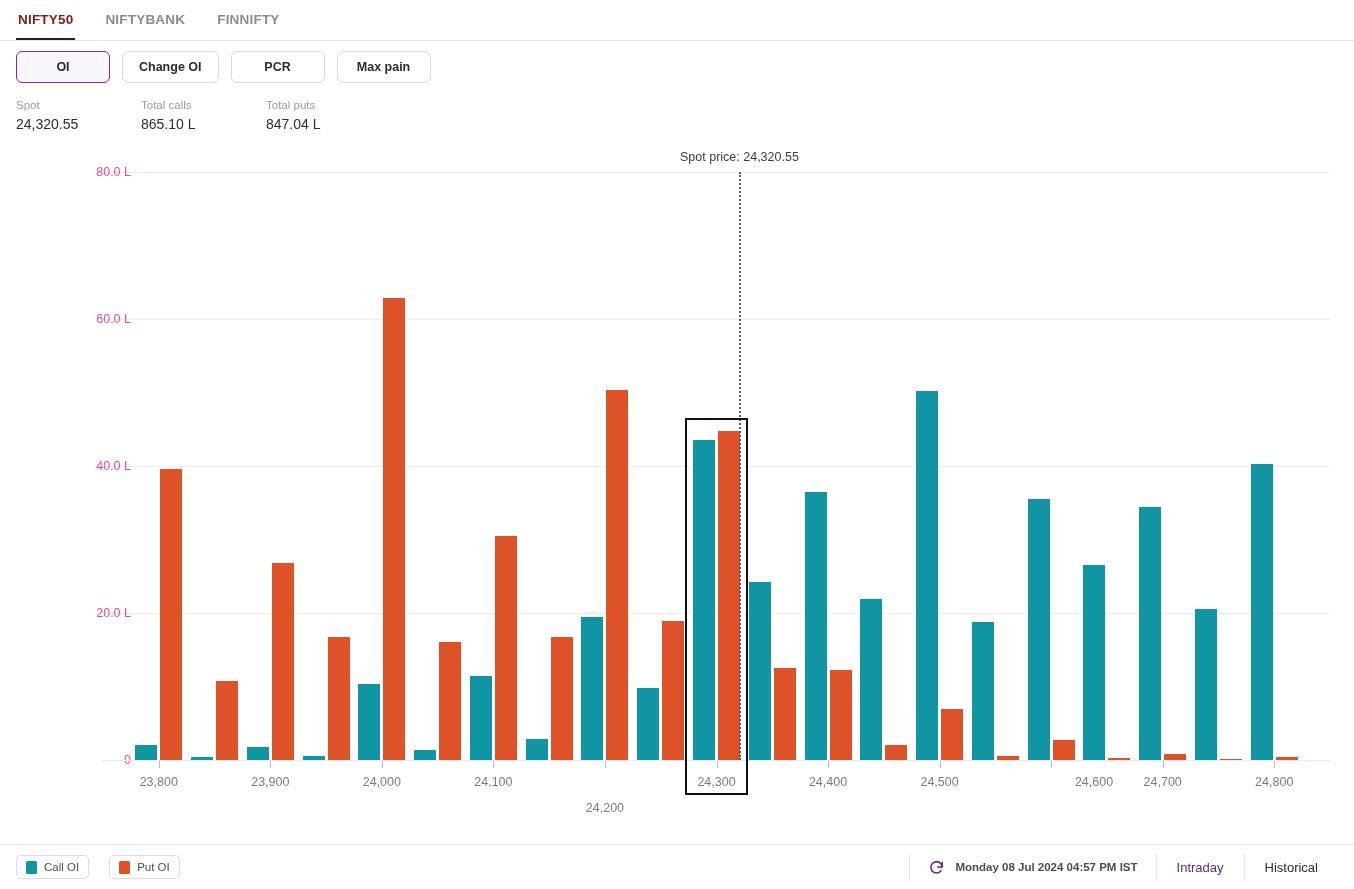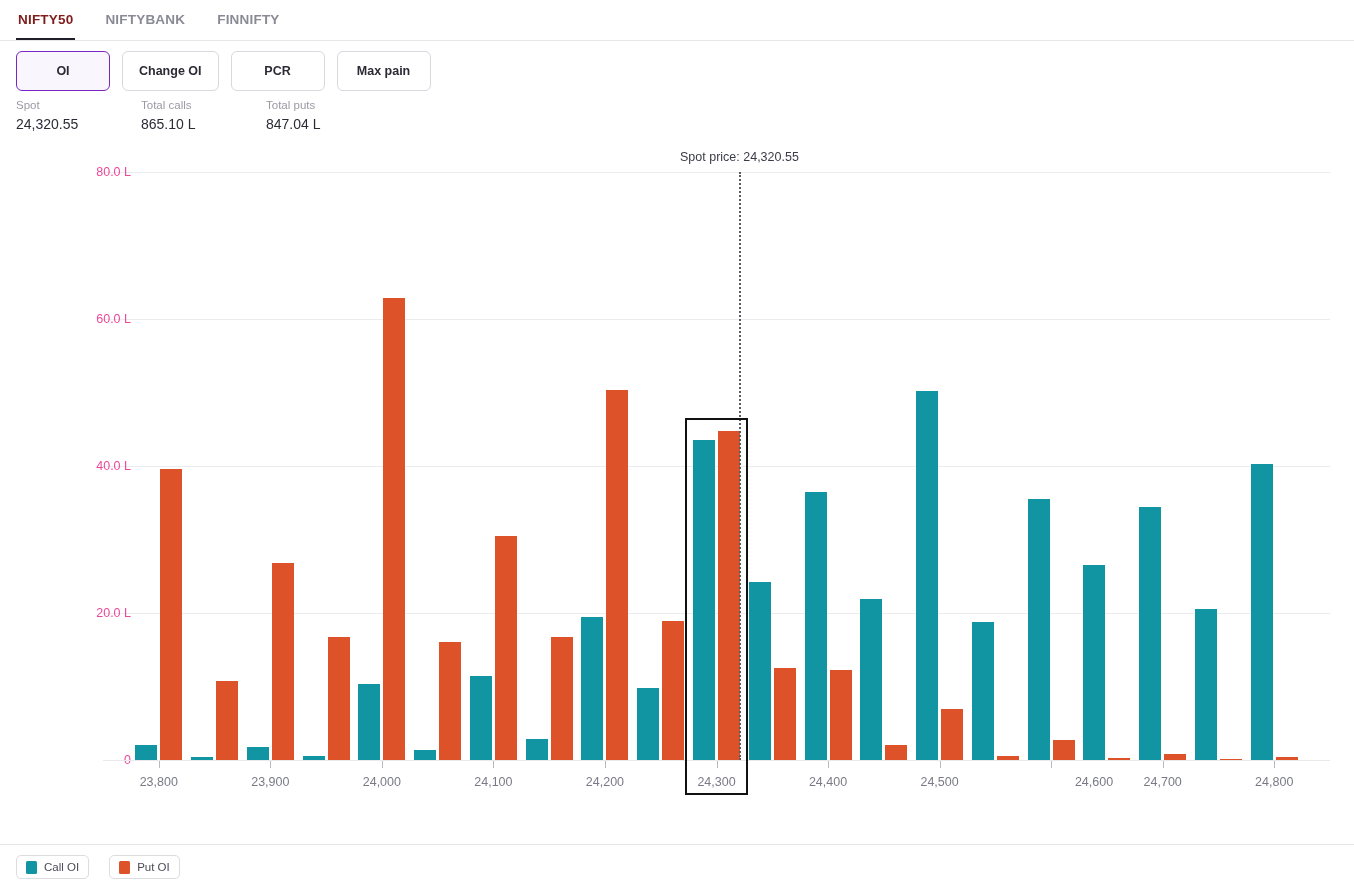--- a/index.html
+++ b/index.html
@@ -36,21 +36,21 @@
   
   .toolbar {
     position: relative;
     height: 48px;
     padding: 10px 16px 0 16px;
     display: flex;
     align-items: flex-start;
     gap: 12px;
   }
   .seg {
-    height: 40px;
+    height: 32px;
     min-width: 94px;
     padding: 0 16px;
     border-radius: 6px;
     border: 1px solid #d8d8de;
     background: #ffffff;
     font-size: 12.5px;
     font-weight: 700;
     color: #2b2b36;
     display: flex; align-items: center; justify-content: center;
     cursor: pointer;
@@ -296,21 +296,21 @@
       <div class="bar put" style="height: 2.94px; width: 22px; background: rgb(221, 82, 40); left: 1172.73px;"></div>
       <div class="xtick" style="left: 55.7727px; top: 589px;"></div>
       <div class="xlabel" style="left: 55.7727px; top: 603px; text-align: center;">23,800</div>
       <div class="xtick" style="left: 167.318px; top: 589px;"></div>
       <div class="xlabel" style="left: 167.318px; top: 603px;">23,900</div>
       <div class="xtick" style="left: 278.864px; top: 589px;"></div>
       <div class="xlabel" style="left: 278.864px; top: 603px;">24,000</div>
       <div class="xtick" style="left: 390.409px; top: 589px;"></div>
       <div class="xlabel" style="left: 390.409px; top: 603px;">24,100</div>
       <div class="xtick" style="left: 501.955px; top: 589px;"></div>
-      <div class="xlabel" style="left: 501.955px; top: 603px;">24,200</div>
+      <div class="xlabel" style="left: 501.955px; top: 629px;">24,200</div>
       <div class="xtick" style="left: 613.5px; top: 589px;"></div>
       <div class="xlabel" style="left: 613.5px; top: 603px;">24,300</div>
       <div class="xtick" style="left: 725.045px; top: 589px;"></div>
       <div class="xlabel" style="left: 725.045px; top: 603px;">24,400</div>
       <div class="xtick" style="left: 836.591px; top: 589px;"></div>
       <div class="xlabel" style="left: 836.591px; top: 603px;">24,500</div>
       <div class="xtick" style="left: 948.136px; top: 589px;"></div>
       <div class="xlabel" style="left: 991px; top: 603px;">24,600</div>
       <div class="xtick" style="left: 1059.68px; top: 589px;"></div>
       <div class="xlabel" style="left: 1059.68px; top: 603px;">24,700</div>
@@ -327,13 +327,27 @@
     <div class="legend-chip">
       <span class="sw" id="sw-call" style="background: rgb(18, 149, 163);"></span>
       <span>Call OI</span>
     </div>
     <div class="legend-chip">
       <span class="sw" id="sw-put" style="background: rgb(221, 82, 40);"></span>
       <span>Put OI</span>
     </div>
   </div>
 
+  <div class="footer-right">
+    <div class="fr-sep"></div>
+    <div class="refresh-grp">
+      <svg width="17" height="17" viewBox="0 0 24 24">
+        <path d="M20 11a8 8 0 1 0-1.6 5.6" fill="none" stroke="#5d2a91" stroke-width="2.2" stroke-linecap="round"></path>
+        <path d="M20 4.5 L20 11.2 L13.6 11.2" fill="none" stroke="#5d2a91" stroke-width="2.2" stroke-linecap="round" stroke-linejoin="round"></path>
+      </svg>
+      <span class="stamp">Monday 08 Jul 2024 04:57 PM IST</span>
+    </div>
+    <div class="fr-sep"></div>
+    <div class="footer-link active">Intraday</div>
+    <div class="fr-sep"></div>
+    <div class="footer-link inactive">Historical</div>
+  </div>
 </div>
 
 </body></html>

